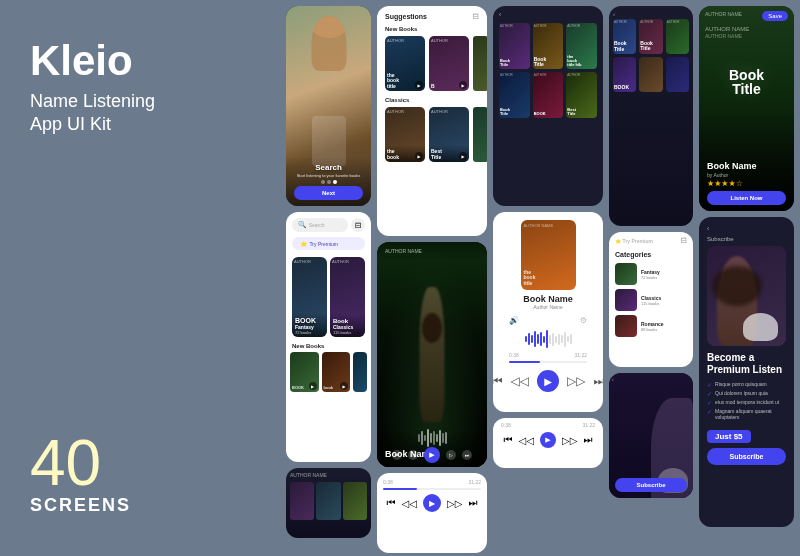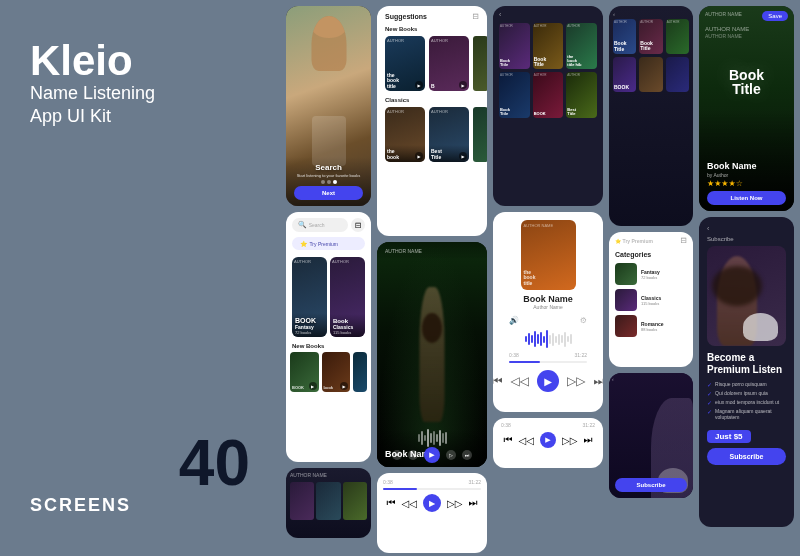--- a/index.html
+++ b/index.html
@@ -21,20 +21,21 @@
       display: flex;
       flex-direction: column;
       justify-content: space-between;
       flex-shrink: 0;
     }
     .app-title {
       font-size: 42px;
       font-weight: 800;
       color: #fff;
       line-height: 1;
+      margin-bottom: 8px;
     }
     .app-subtitle {
       font-size: 18px;
       font-weight: 500;
       color: #fff;
       line-height: 1.3;
     }
     .tool-badges {
       display: flex;
       gap: 8px;
@@ -64,24 +65,23 @@
       background: #ff26be;
       border-radius: 6px;
       display: flex; align-items: center; justify-content: center;
       font-size: 10px; color: white; font-weight: bold;
     }
     .screens-count {
       margin-top: 20px;
     }
     .screens-number {
       font-size: 64px;
-      font-weight: 700;
-      color: #0f172a;
+      font-weight: 400;
+      color: #fef9c3;
       line-height: 1;
-      text-align: right;
     }
     .screens-label {
       font-size: 18px;
       font-weight: 600;
       color: #fff;
       letter-spacing: 2px;
     }
 
     
     .screens-area {

